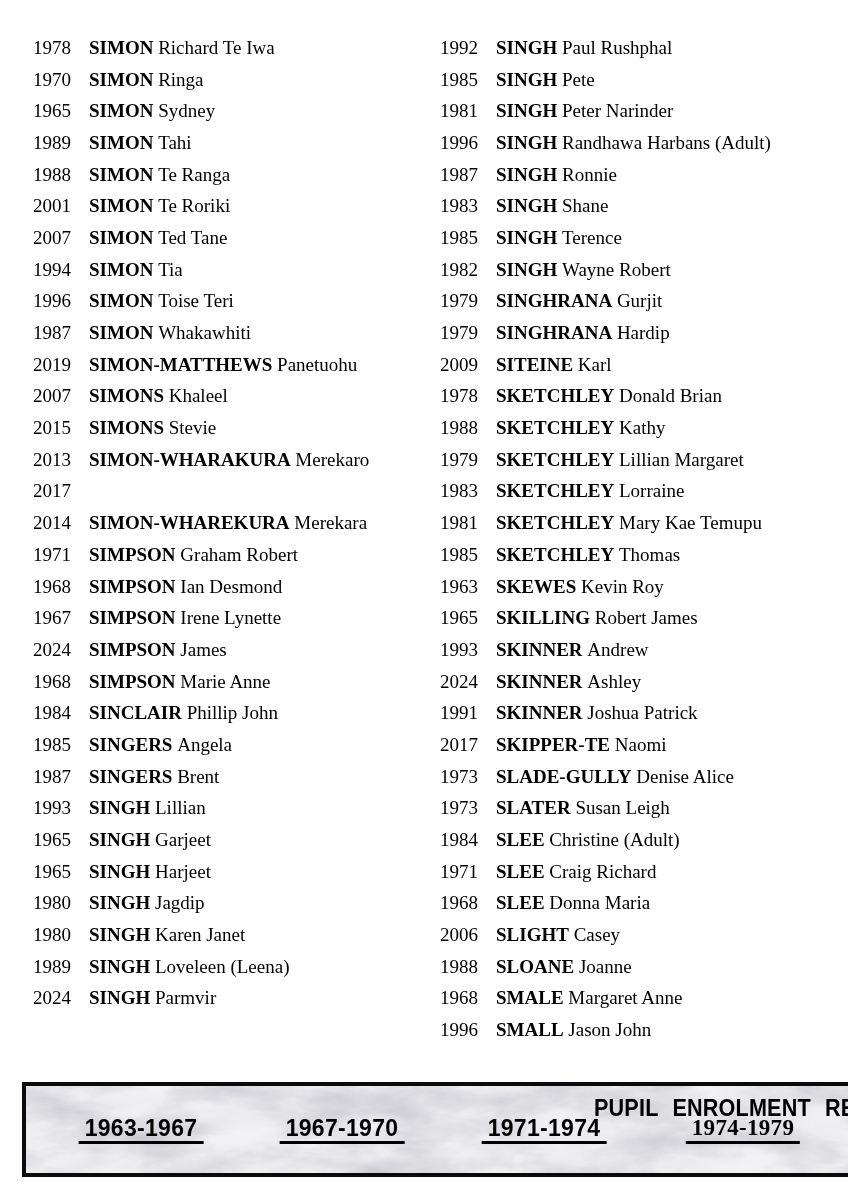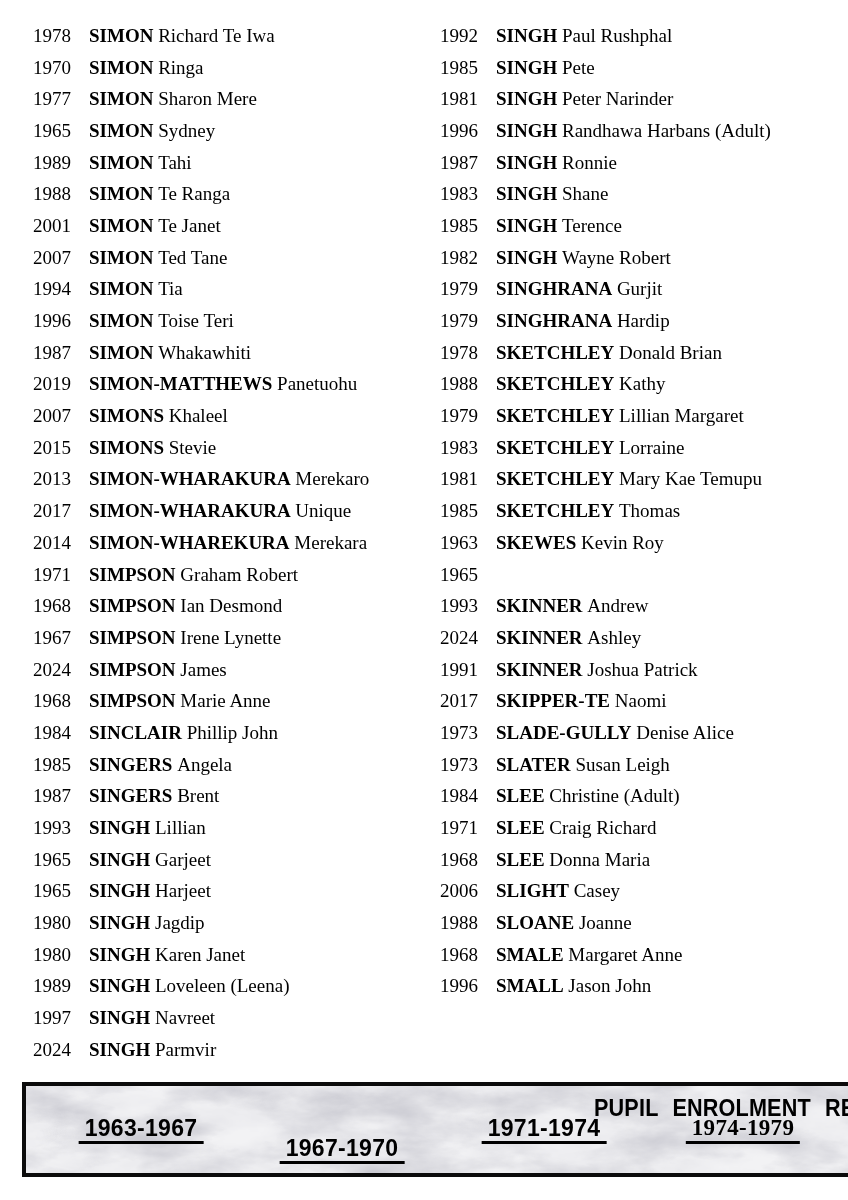--- a/index.html
+++ b/index.html
@@ -1,21 +1,21 @@
 <!DOCTYPE html>
 <html><head>
 <meta charset="utf-8">
 <style>
   html,body{margin:0;padding:0;}
   body{
     width:848px;height:1200px;overflow:hidden;position:relative;
     background:#ffffff;color:#000;
     font-family:"Liberation Serif", serif;
   }
-  .col{position:absolute;top:20px;}
+  .col{position:absolute;top:32px;}
   .col-left{left:33px;width:400px;}
   .col-right{left:440px;width:408px;}
   .row{height:31.7px;display:flex;align-items:center;font-size:19px;white-space:nowrap;}
   .year{flex:0 0 56px;width:56px;}
   .surname{font-weight:bold;}
   
   .banner{
     position:absolute;left:22px;top:1082px;width:840px;height:95px;
     border:4px solid #0b0b0b;box-sizing:border-box;overflow:hidden;
     background:#f1f1f3;
@@ -40,38 +40,34 @@
 <div class="col col-left" id="col-left">
     <div class="row">
       <span class="year">1978</span>
       <span class="name"><span class="surname">SIMON</span>&nbsp;<span>Richard Te Iwa</span></span>
     </div>
     <div class="row">
       <span class="year">1970</span>
       <span class="name"><span class="surname">SIMON</span>&nbsp;<span>Ringa</span></span>
     </div>
     <div class="row">
-      <span class="year">1977</span>
-      <span class="name"><span class="surname">SIMON</span>&nbsp;<span>Sharon Mere</span></span>
-    </div>
-    <div class="row">
       <span class="year">1965</span>
       <span class="name"><span class="surname">SIMON</span>&nbsp;<span>Sydney</span></span>
     </div>
     <div class="row">
       <span class="year">1989</span>
       <span class="name"><span class="surname">SIMON</span>&nbsp;<span>Tahi</span></span>
     </div>
     <div class="row">
       <span class="year">1988</span>
       <span class="name"><span class="surname">SIMON</span>&nbsp;<span>Te Ranga</span></span>
     </div>
     <div class="row">
       <span class="year">2001</span>
-      <span class="name"><span class="surname">SIMON</span>&nbsp;<span>Te Janet</span></span>
+      <span class="name"><span class="surname">SIMON</span>&nbsp;<span>Te Roriki</span></span>
     </div>
     <div class="row">
       <span class="year">2007</span>
       <span class="name"><span class="surname">SIMON</span>&nbsp;<span>Ted Tane</span></span>
     </div>
     <div class="row">
       <span class="year">1994</span>
       <span class="name"><span class="surname">SIMON</span>&nbsp;<span>Tia</span></span>
     </div>
     <div class="row">
@@ -93,21 +89,20 @@
     <div class="row">
       <span class="year">2015</span>
       <span class="name"><span class="surname">SIMONS</span>&nbsp;<span>Stevie</span></span>
     </div>
     <div class="row">
       <span class="year">2013</span>
       <span class="name"><span class="surname">SIMON-WHARAKURA</span>&nbsp;<span>Merekaro</span></span>
     </div>
     <div class="row">
       <span class="year">2017</span>
-      <span class="name"><span class="surname">SIMON-WHARAKURA</span>&nbsp;<span>Unique</span></span>
     </div>
     <div class="row">
       <span class="year">2014</span>
       <span class="name"><span class="surname">SIMON-WHAREKURA</span>&nbsp;<span>Merekara</span></span>
     </div>
     <div class="row">
       <span class="year">1971</span>
       <span class="name"><span class="surname">SIMPSON</span>&nbsp;<span>Graham Robert</span></span>
     </div>
     <div class="row">
@@ -156,24 +151,20 @@
     </div>
     <div class="row">
       <span class="year">1980</span>
       <span class="name"><span class="surname">SINGH</span>&nbsp;<span>Karen Janet</span></span>
     </div>
     <div class="row">
       <span class="year">1989</span>
       <span class="name"><span class="surname">SINGH</span>&nbsp;<span>Loveleen (Leena)</span></span>
     </div>
     <div class="row">
-      <span class="year">1997</span>
-      <span class="name"><span class="surname">SINGH</span>&nbsp;<span>Navreet</span></span>
-    </div>
-    <div class="row">
       <span class="year">2024</span>
       <span class="name"><span class="surname">SINGH</span>&nbsp;<span>Parmvir</span></span>
     </div>
   </div>
 <div class="col col-right" id="col-right">
     <div class="row">
       <span class="year">1992</span>
       <span class="name"><span class="surname">SINGH</span>&nbsp;<span>Paul Rushphal</span></span>
     </div>
     <div class="row">
@@ -206,20 +197,24 @@
     </div>
     <div class="row">
       <span class="year">1979</span>
       <span class="name"><span class="surname">SINGHRANA</span>&nbsp;<span>Gurjit</span></span>
     </div>
     <div class="row">
       <span class="year">1979</span>
       <span class="name"><span class="surname">SINGHRANA</span>&nbsp;<span>Hardip</span></span>
     </div>
     <div class="row">
+      <span class="year">2009</span>
+      <span class="name"><span class="surname">SITEINE</span>&nbsp;<span>Karl</span></span>
+    </div>
+    <div class="row">
       <span class="year">1978</span>
       <span class="name"><span class="surname">SKETCHLEY</span>&nbsp;<span>Donald Brian</span></span>
     </div>
     <div class="row">
       <span class="year">1988</span>
       <span class="name"><span class="surname">SKETCHLEY</span>&nbsp;<span>Kathy</span></span>
     </div>
     <div class="row">
       <span class="year">1979</span>
       <span class="name"><span class="surname">SKETCHLEY</span>&nbsp;<span>Lillian Margaret</span></span>
@@ -235,20 +230,21 @@
     <div class="row">
       <span class="year">1985</span>
       <span class="name"><span class="surname">SKETCHLEY</span>&nbsp;<span>Thomas</span></span>
     </div>
     <div class="row">
       <span class="year">1963</span>
       <span class="name"><span class="surname">SKEWES</span>&nbsp;<span>Kevin Roy</span></span>
     </div>
     <div class="row">
       <span class="year">1965</span>
+      <span class="name"><span class="surname">SKILLING</span>&nbsp;<span>Robert James</span></span>
     </div>
     <div class="row">
       <span class="year">1993</span>
       <span class="name"><span class="surname">SKINNER</span>&nbsp;<span>Andrew</span></span>
     </div>
     <div class="row">
       <span class="year">2024</span>
       <span class="name"><span class="surname">SKINNER</span>&nbsp;<span>Ashley</span></span>
     </div>
     <div class="row">
@@ -315,17 +311,17 @@
                   0.9 0.9 0.9 0 -0.95"></feColorMatrix>
       </filter>
     </defs>
     <rect width="100%" height="100%" fill="#f2f2f4"></rect>
     <rect width="100%" height="100%" filter="url(#marbleClouds)"></rect>
     <rect width="100%" height="100%" filter="url(#marbleVeins)"></rect>
   </svg>
   <div class="banner-title">PUPIL ENROLMENT RE</div>
   <div id="periods">
       <span class="period" style="left: 115px;">1963-1967</span>
-      <span class="period" style="left: 316px; margin-top: 20px;">1967-1970</span>
+      <span class="period" style="left: 316px;">1967-1970</span>
       <span class="period" style="left: 518px;">1971-1974</span>
       <span class="period" style="left: 717px; font-family: Liberation Serif, serif;">1974-1979</span>
     </div>
 </div>
 
 </body></html>

